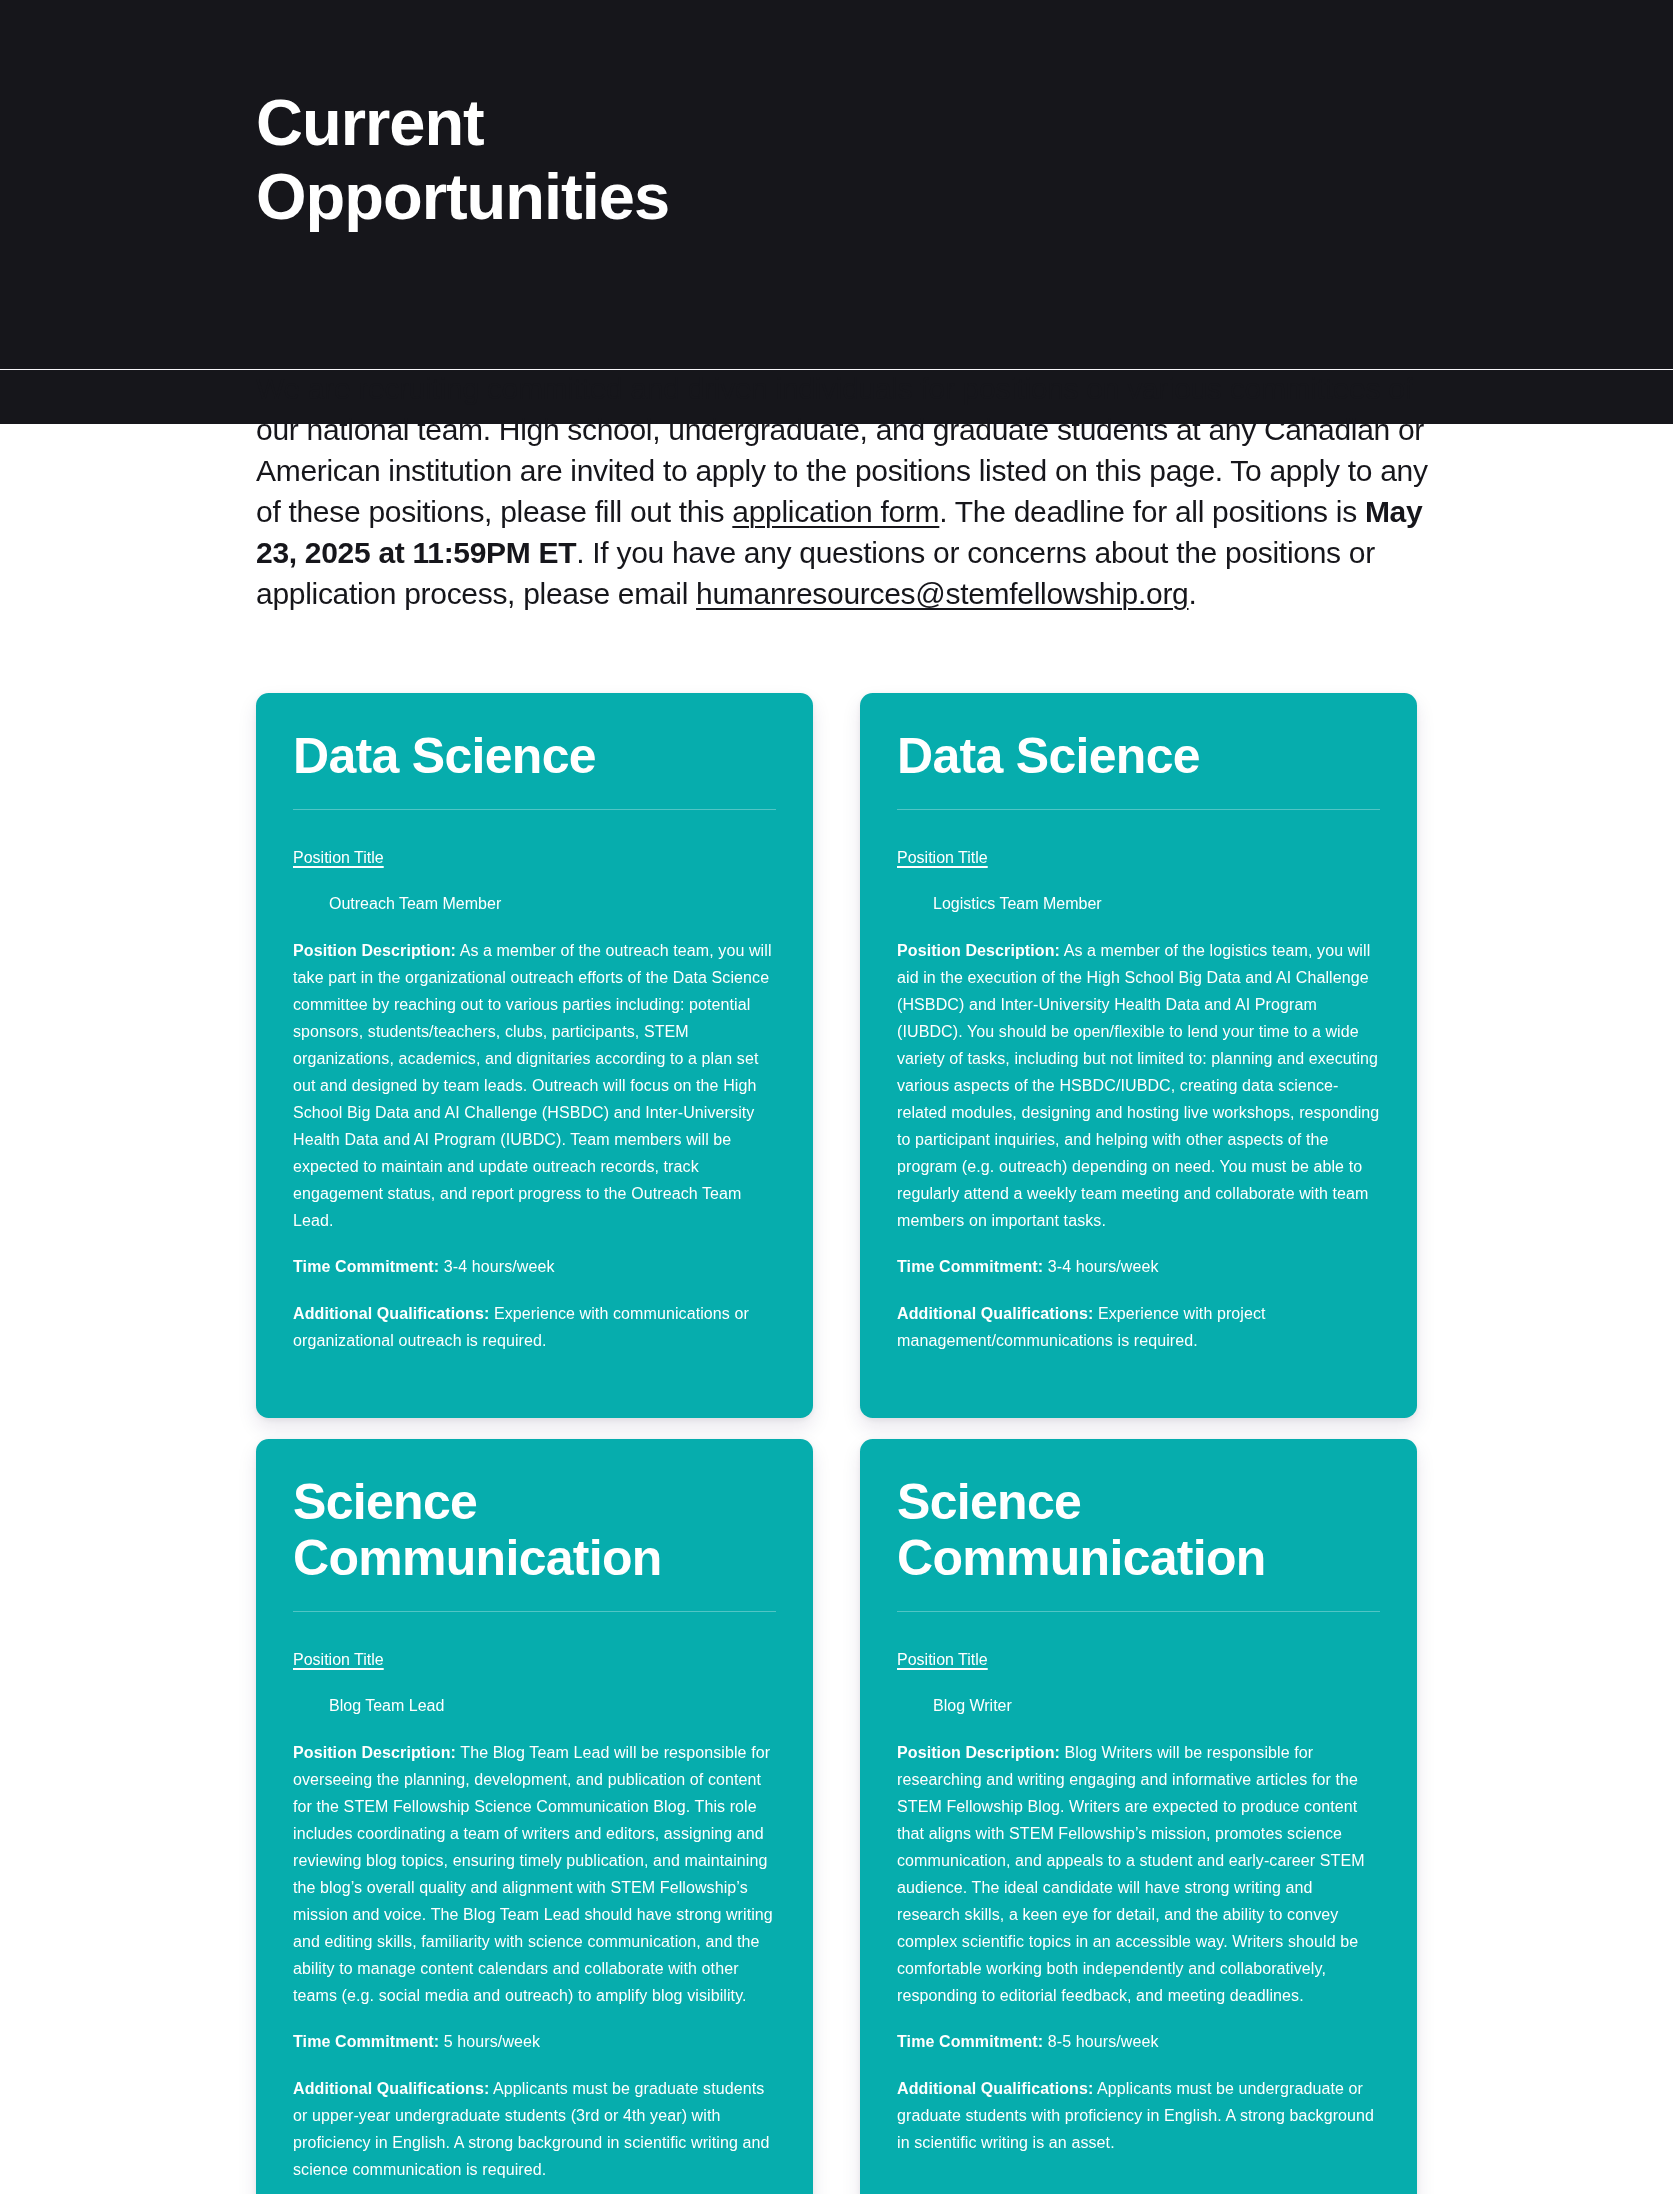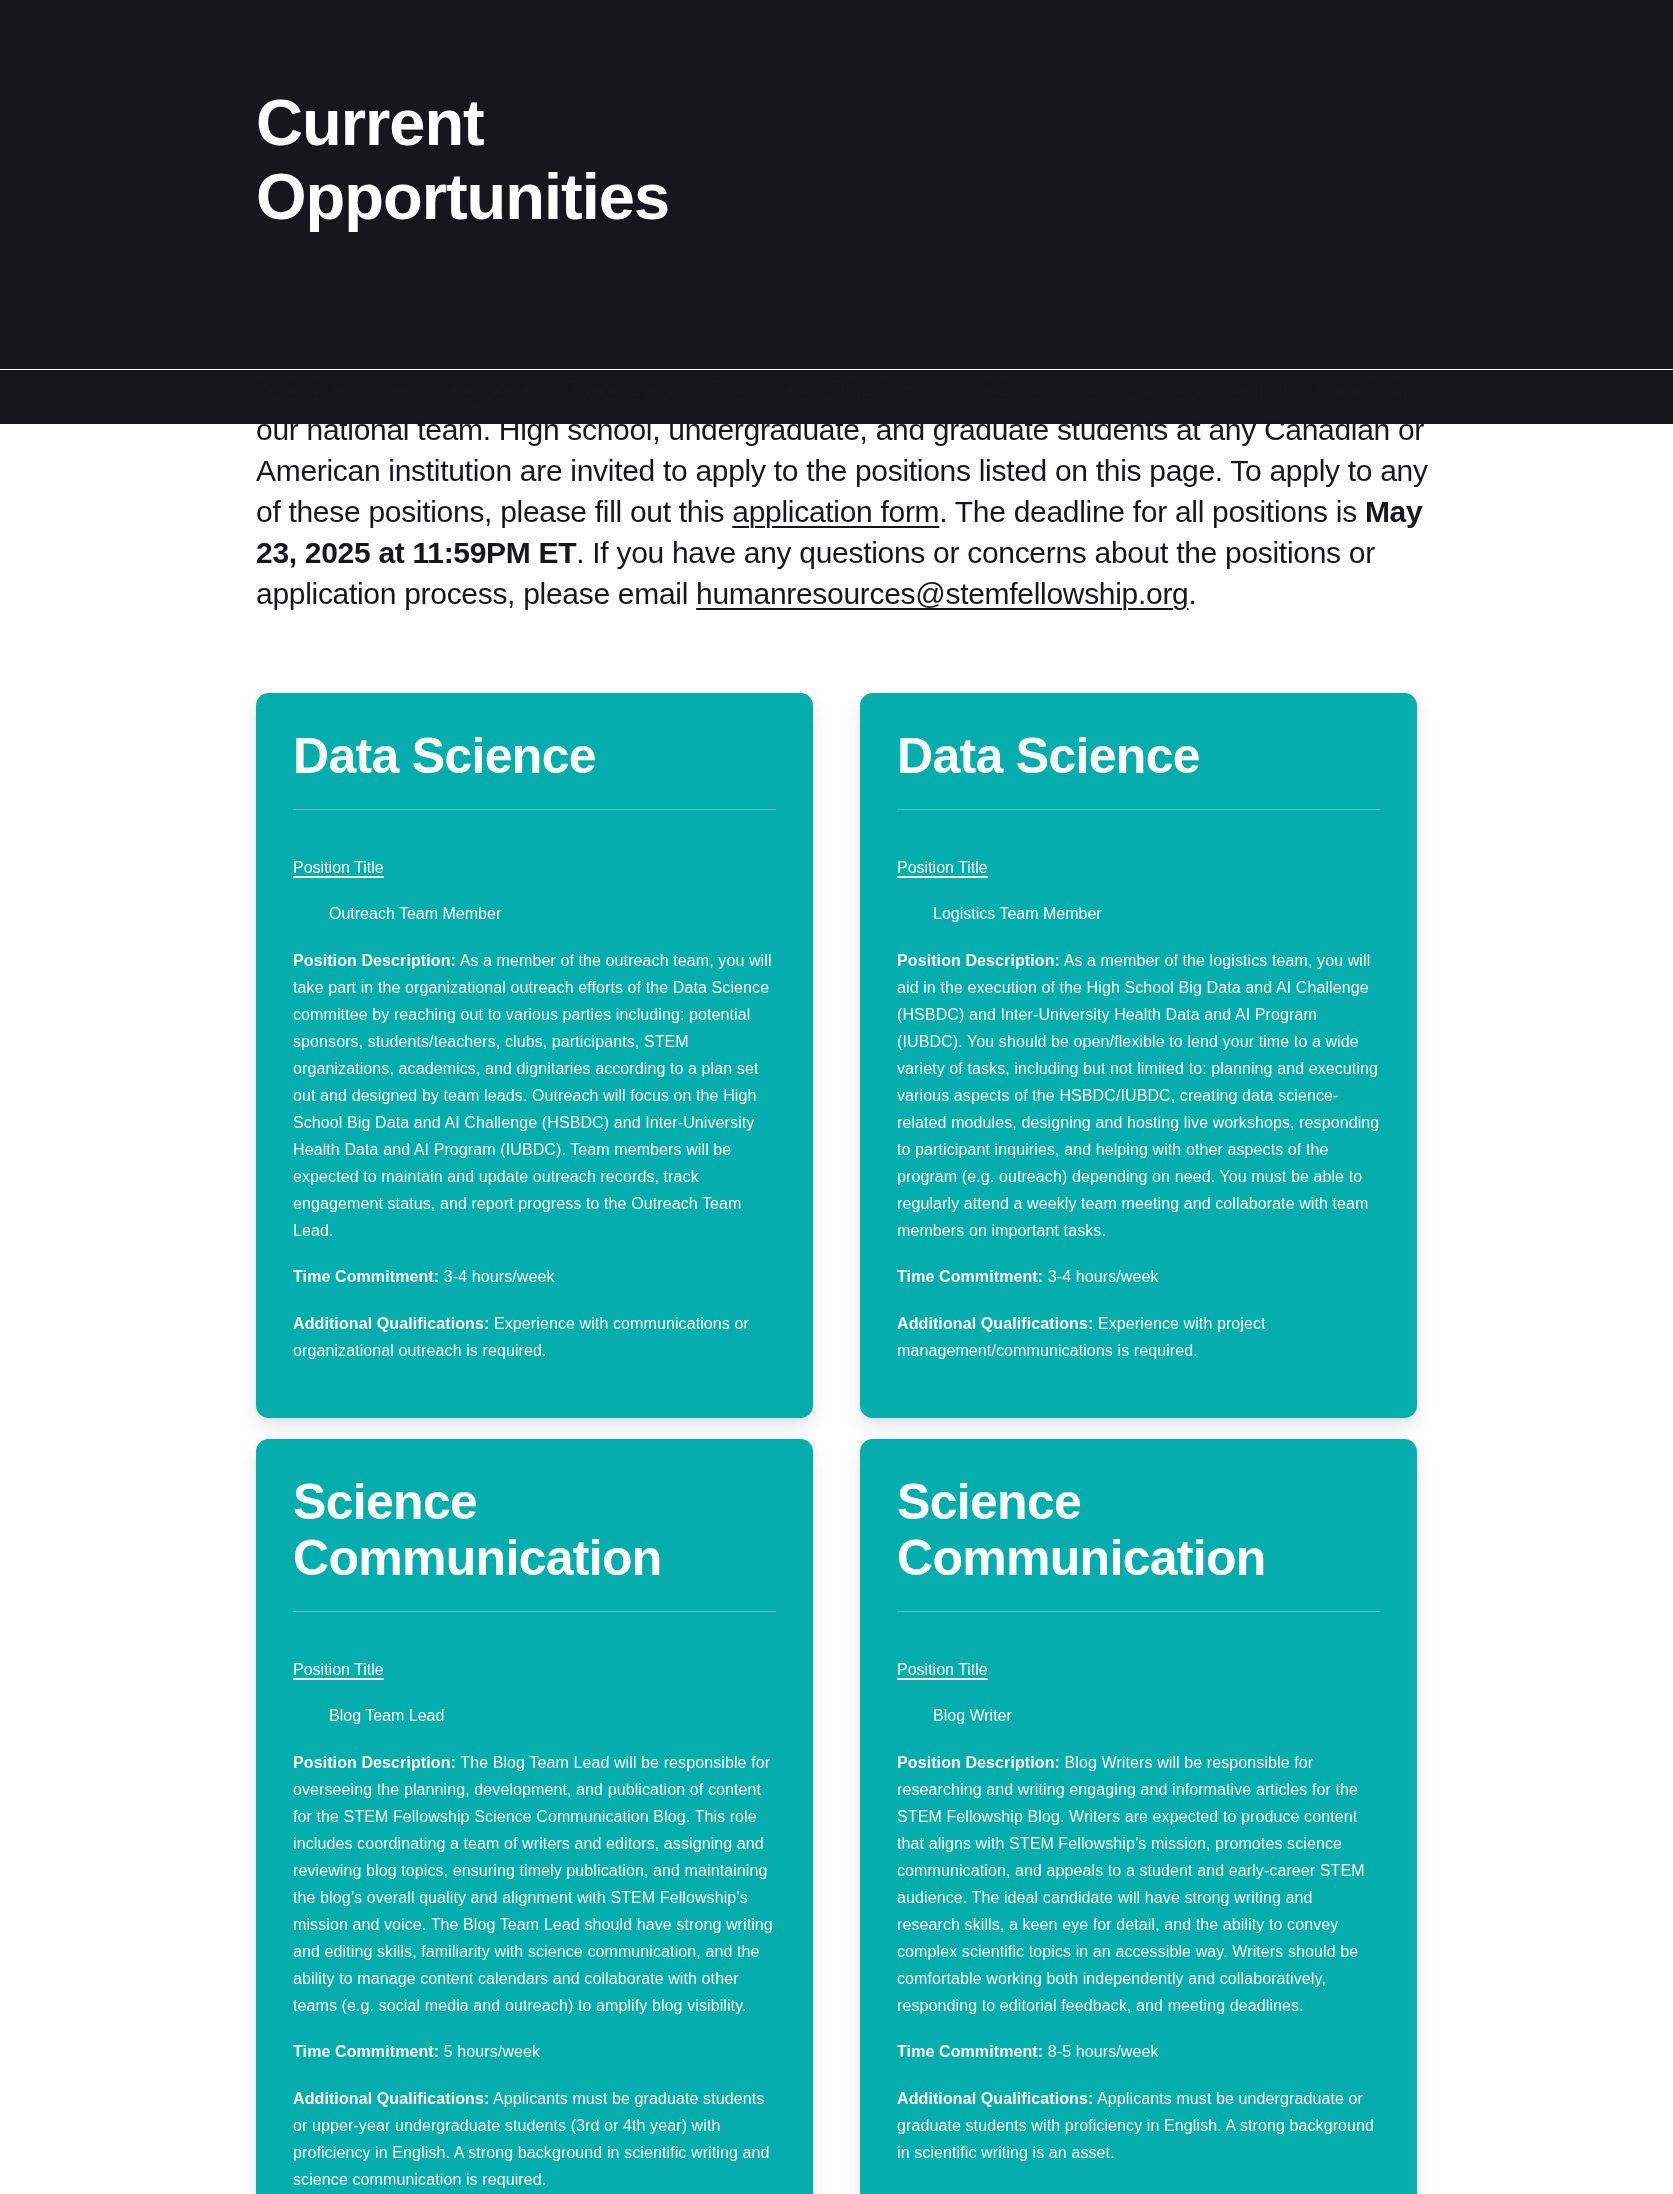--- a/index.html
+++ b/index.html
@@ -64,21 +64,21 @@
     overflow: hidden;
   }
   .card h2 {
     font-size: 50px;
     line-height: 56px;
     font-weight: 700;
     letter-spacing: -0.7px;
     color: #ffffff;
     padding-bottom: 25px;
     border-bottom: 1.5px solid rgba(255,255,255,0.30);
-    margin-bottom: 44px;
+    margin-bottom: 34px;
   }
   .card .label-title {
     font-size: 16px;
     line-height: 27px;
     font-weight: 400;
     text-decoration: underline;
     text-decoration-thickness: 1.5px;
     text-underline-offset: 2.9px;
     margin-bottom: 19.4px;
   }

